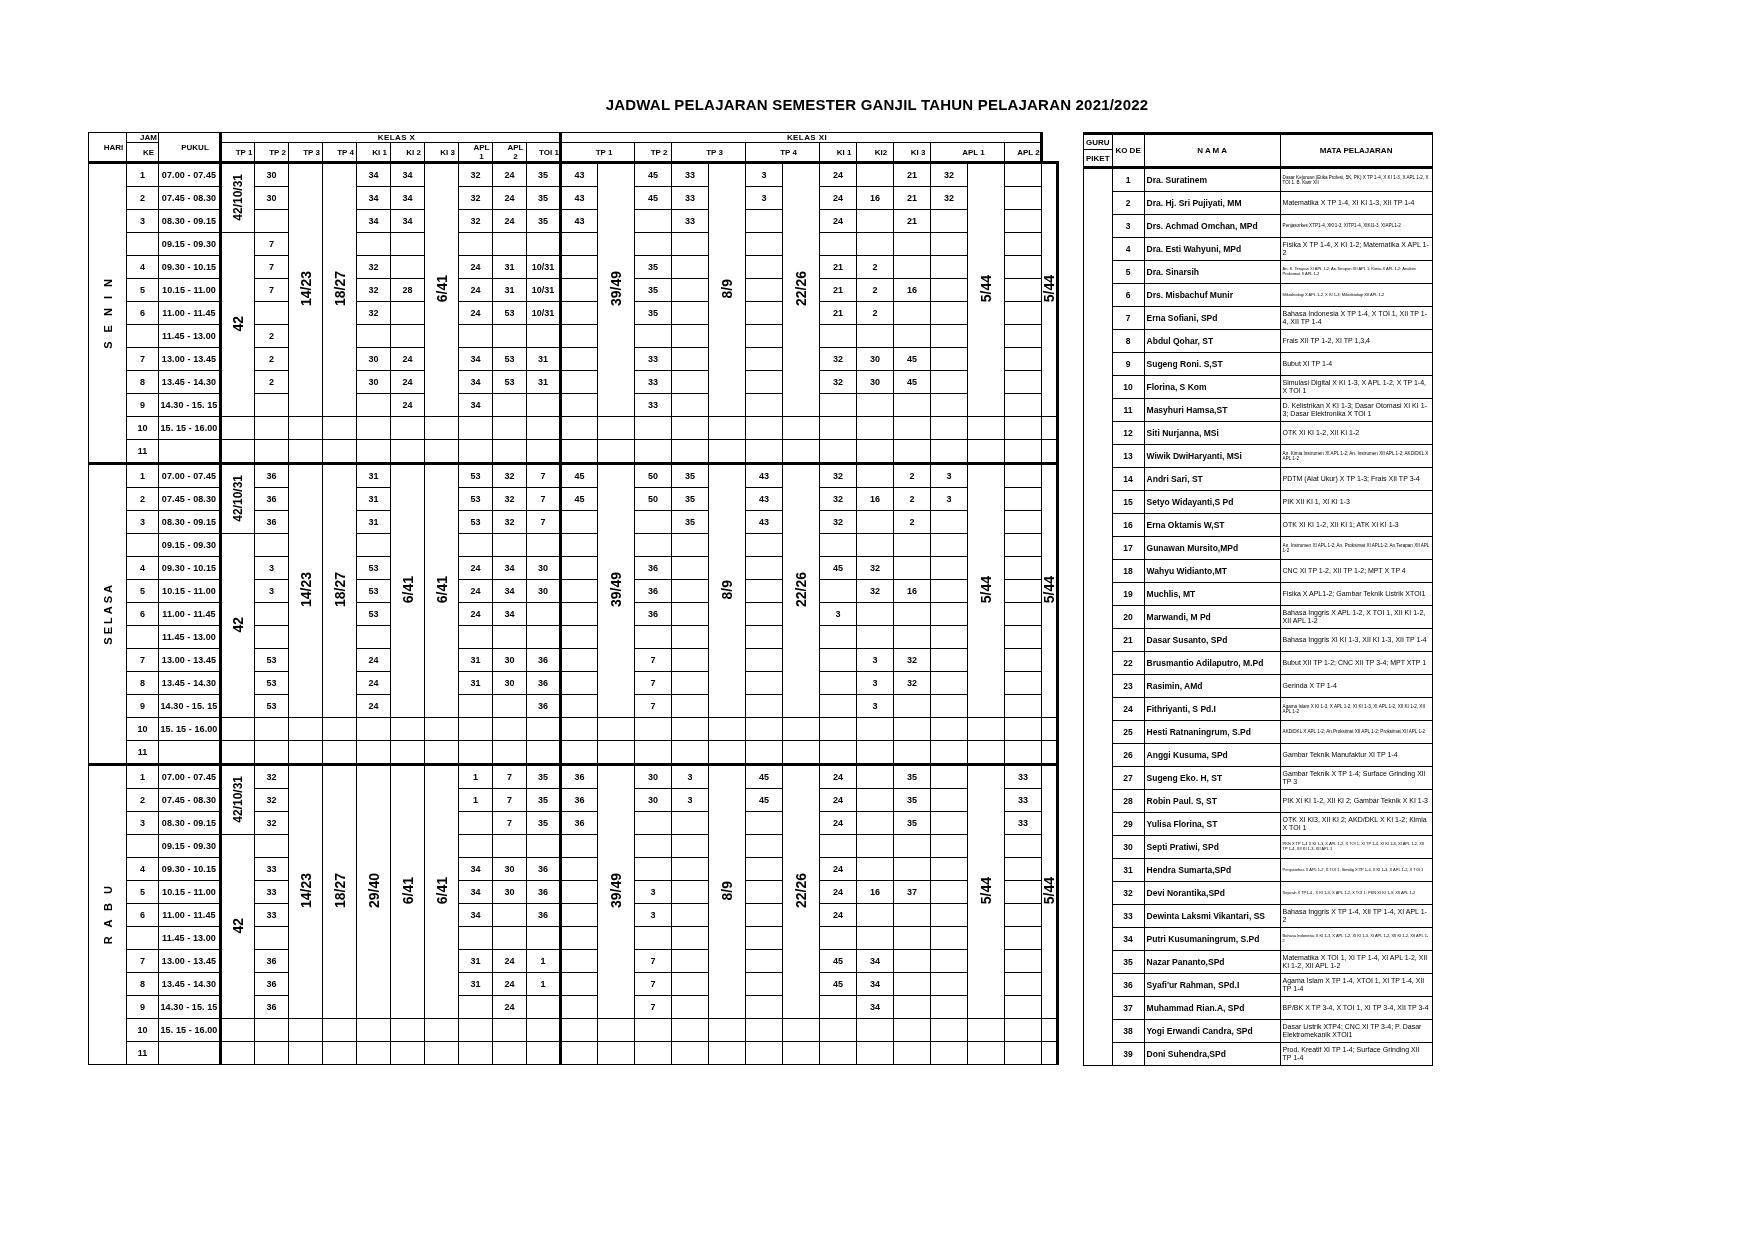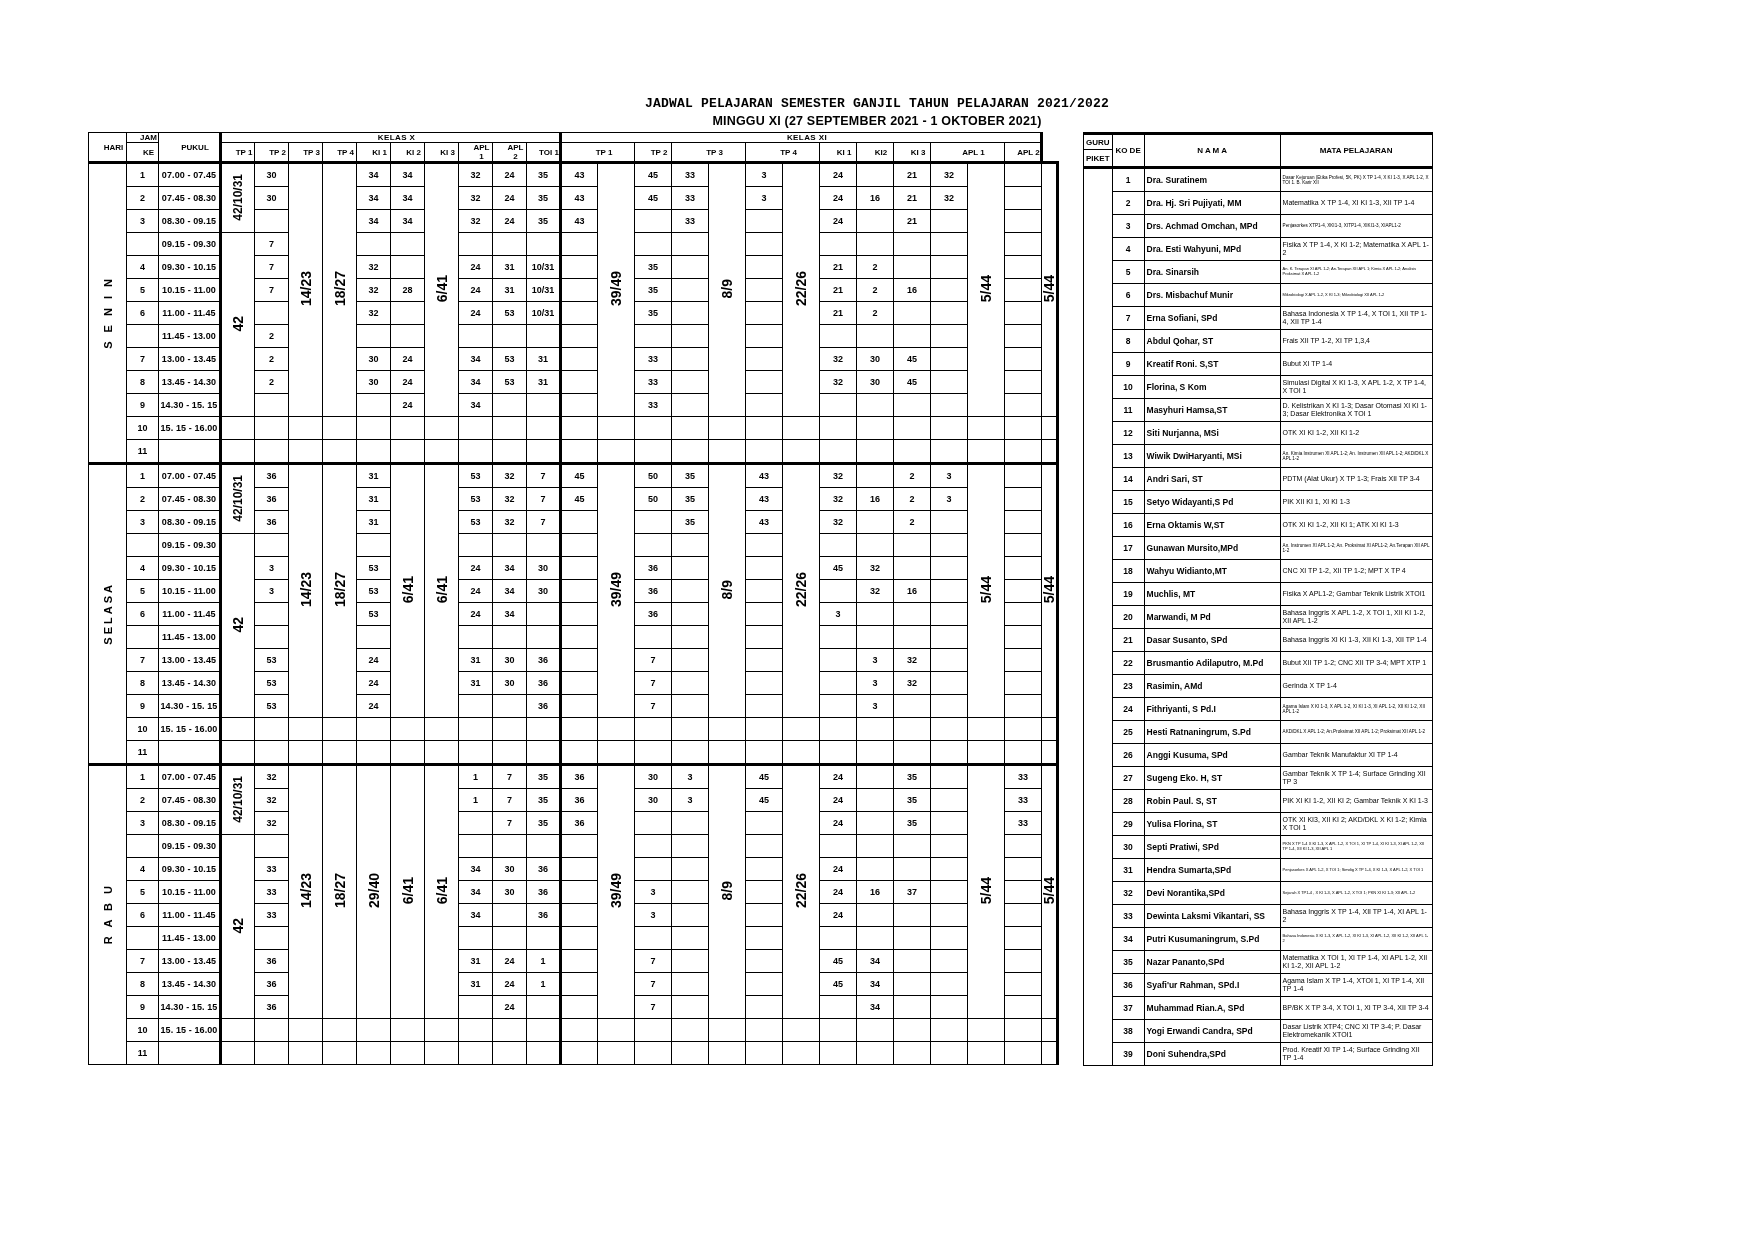--- a/index.html
+++ b/index.html
@@ -5,21 +5,21 @@
 <style>
   html,body{margin:0;padding:0;background:#ffffff;}
   body{
     font-family:"Liberation Sans", sans-serif;
     width:1754px; height:1240px;
     -webkit-font-smoothing:none;
   }
   #page{position:relative;width:1754px;height:1240px;box-sizing:border-box;}
 
   .title-wrap{position:absolute;left:0;top:96px;width:1754px;text-align:center;}
-  .title{font-size:13px;font-weight:bold;letter-spacing:.2px;color:#000;font-family:Liberation Mono, monospace;}
+  .title{font-size:15px;font-weight:bold;letter-spacing:.2px;color:#000;}
   .subtitle{font-size:12.5px;font-weight:bold;letter-spacing:.2px;color:#000;margin-top:3px;}
 
   table{border-collapse:collapse;table-layout:fixed;}
 
   
   #sched{position:absolute;left:88px;top:132px;}
   #sched td,#sched th{
     border:1px solid #000;
     font-size:9px;
     text-align:center;
@@ -78,21 +78,20 @@
   .g-mp.tiny{font-size:4.6px;line-height:1.15;}
   .g-mp.xtiny{font-size:4px;line-height:1.15;}
 </style>
 </head>
 <body>
 
 <div id="page">
 
   <div class="title-wrap">
     <div class="title">JADWAL PELAJARAN SEMESTER GANJIL TAHUN PELAJARAN 2021/2022</div>
-    <div class="subtitle">MINGGU XI (27 SEPTEMBER 2021 - 1 OKTOBER 2021)</div>
   </div>
 
   <table id="sched">
     <colgroup>
       <col style="width:38px">
         <col style="width:32px">
         <col style="width:62px">
       <col span="10" style="width:34px">
       <col span="13" style="width:37px">
     </colgroup>
@@ -984,21 +983,21 @@
           <td class="g-nama">Erna Sofiani, SPd</td>
           <td class="g-mp ">Bahasa Indonesia X TP 1-4, X TOI 1, XII TP 1-4, XII TP 1-4</td>
         </tr>
         <tr>
           <td class="g-kode" style="height: 22px;">8</td>
           <td class="g-nama">Abdul Qohar, ST</td>
           <td class="g-mp ">Frais XII TP 1-2, XI TP 1,3,4</td>
         </tr>
         <tr>
           <td class="g-kode" style="height: 22px;">9</td>
-          <td class="g-nama">Kreatif Roni. S,ST</td>
+          <td class="g-nama">Sugeng Roni. S,ST</td>
           <td class="g-mp ">Bubut XI TP 1-4</td>
         </tr>
         <tr>
           <td class="g-kode" style="height: 22px;">10</td>
           <td class="g-nama">Florina, S Kom</td>
           <td class="g-mp ">Simulasi Digital X KI 1-3, X APL 1-2, X TP 1-4, X TOI 1</td>
         </tr>
         <tr>
           <td class="g-kode" style="height: 22px;">11</td>
           <td class="g-nama">Masyhuri Hamsa,ST</td>

